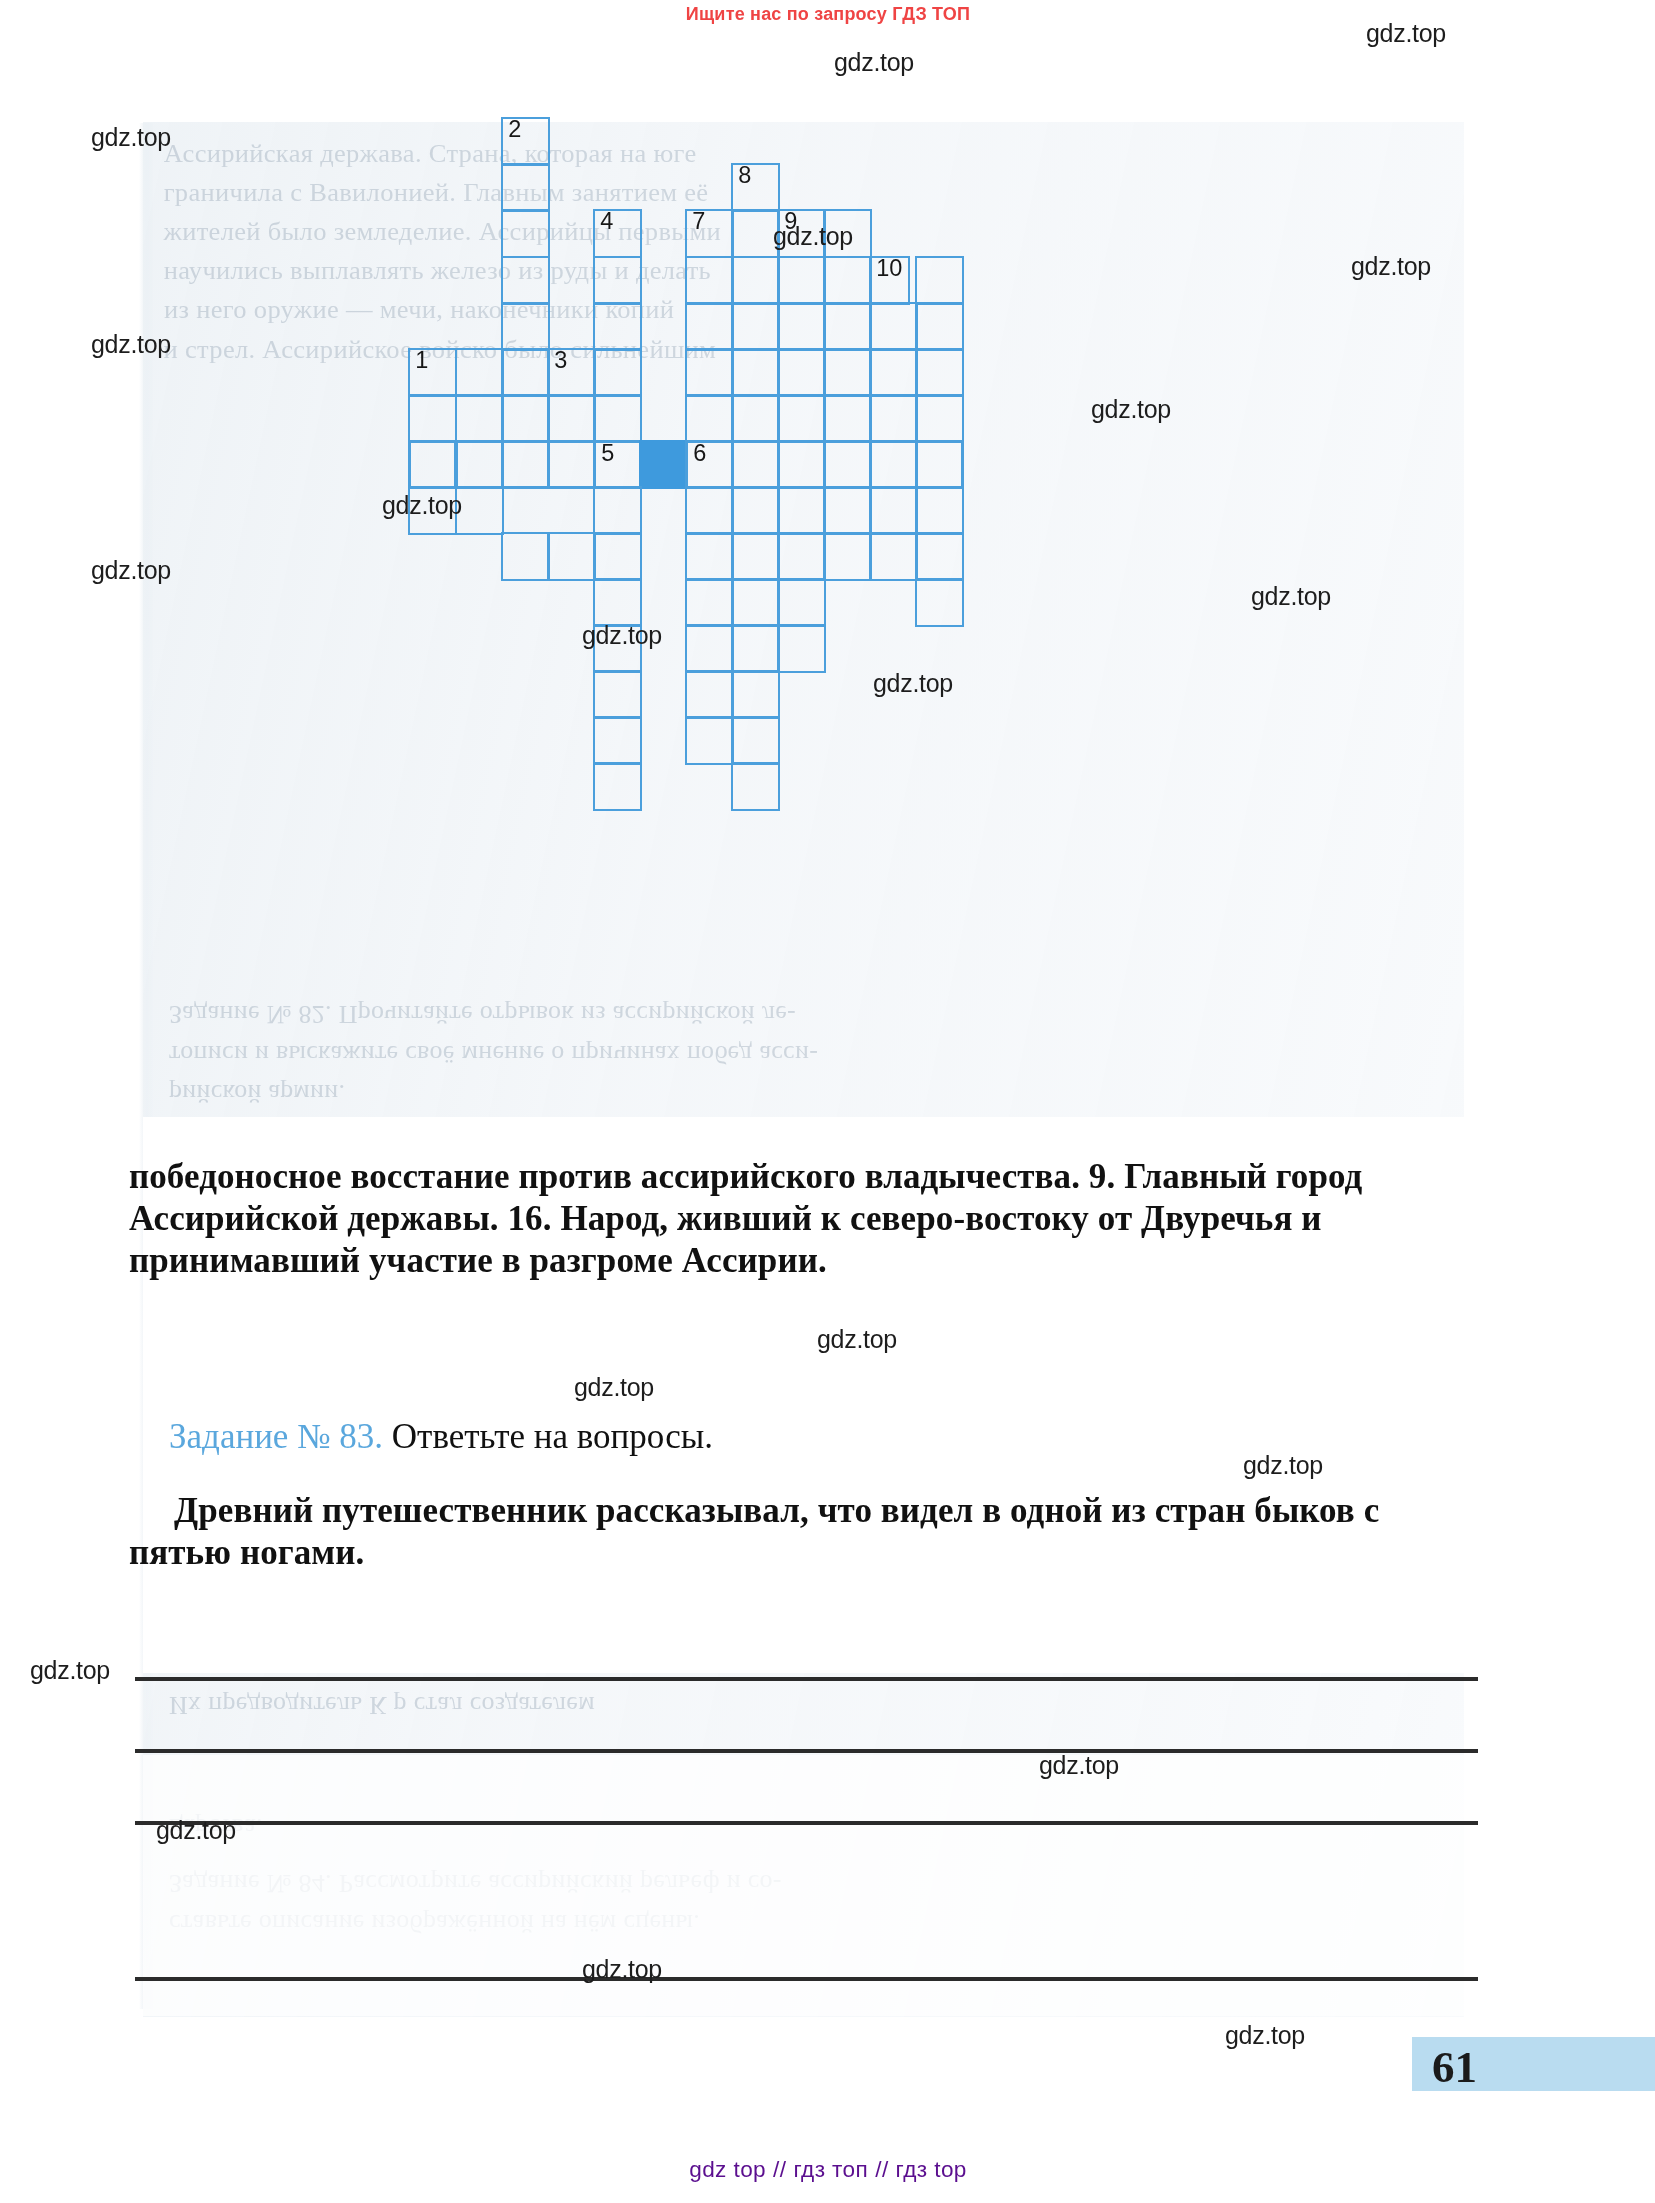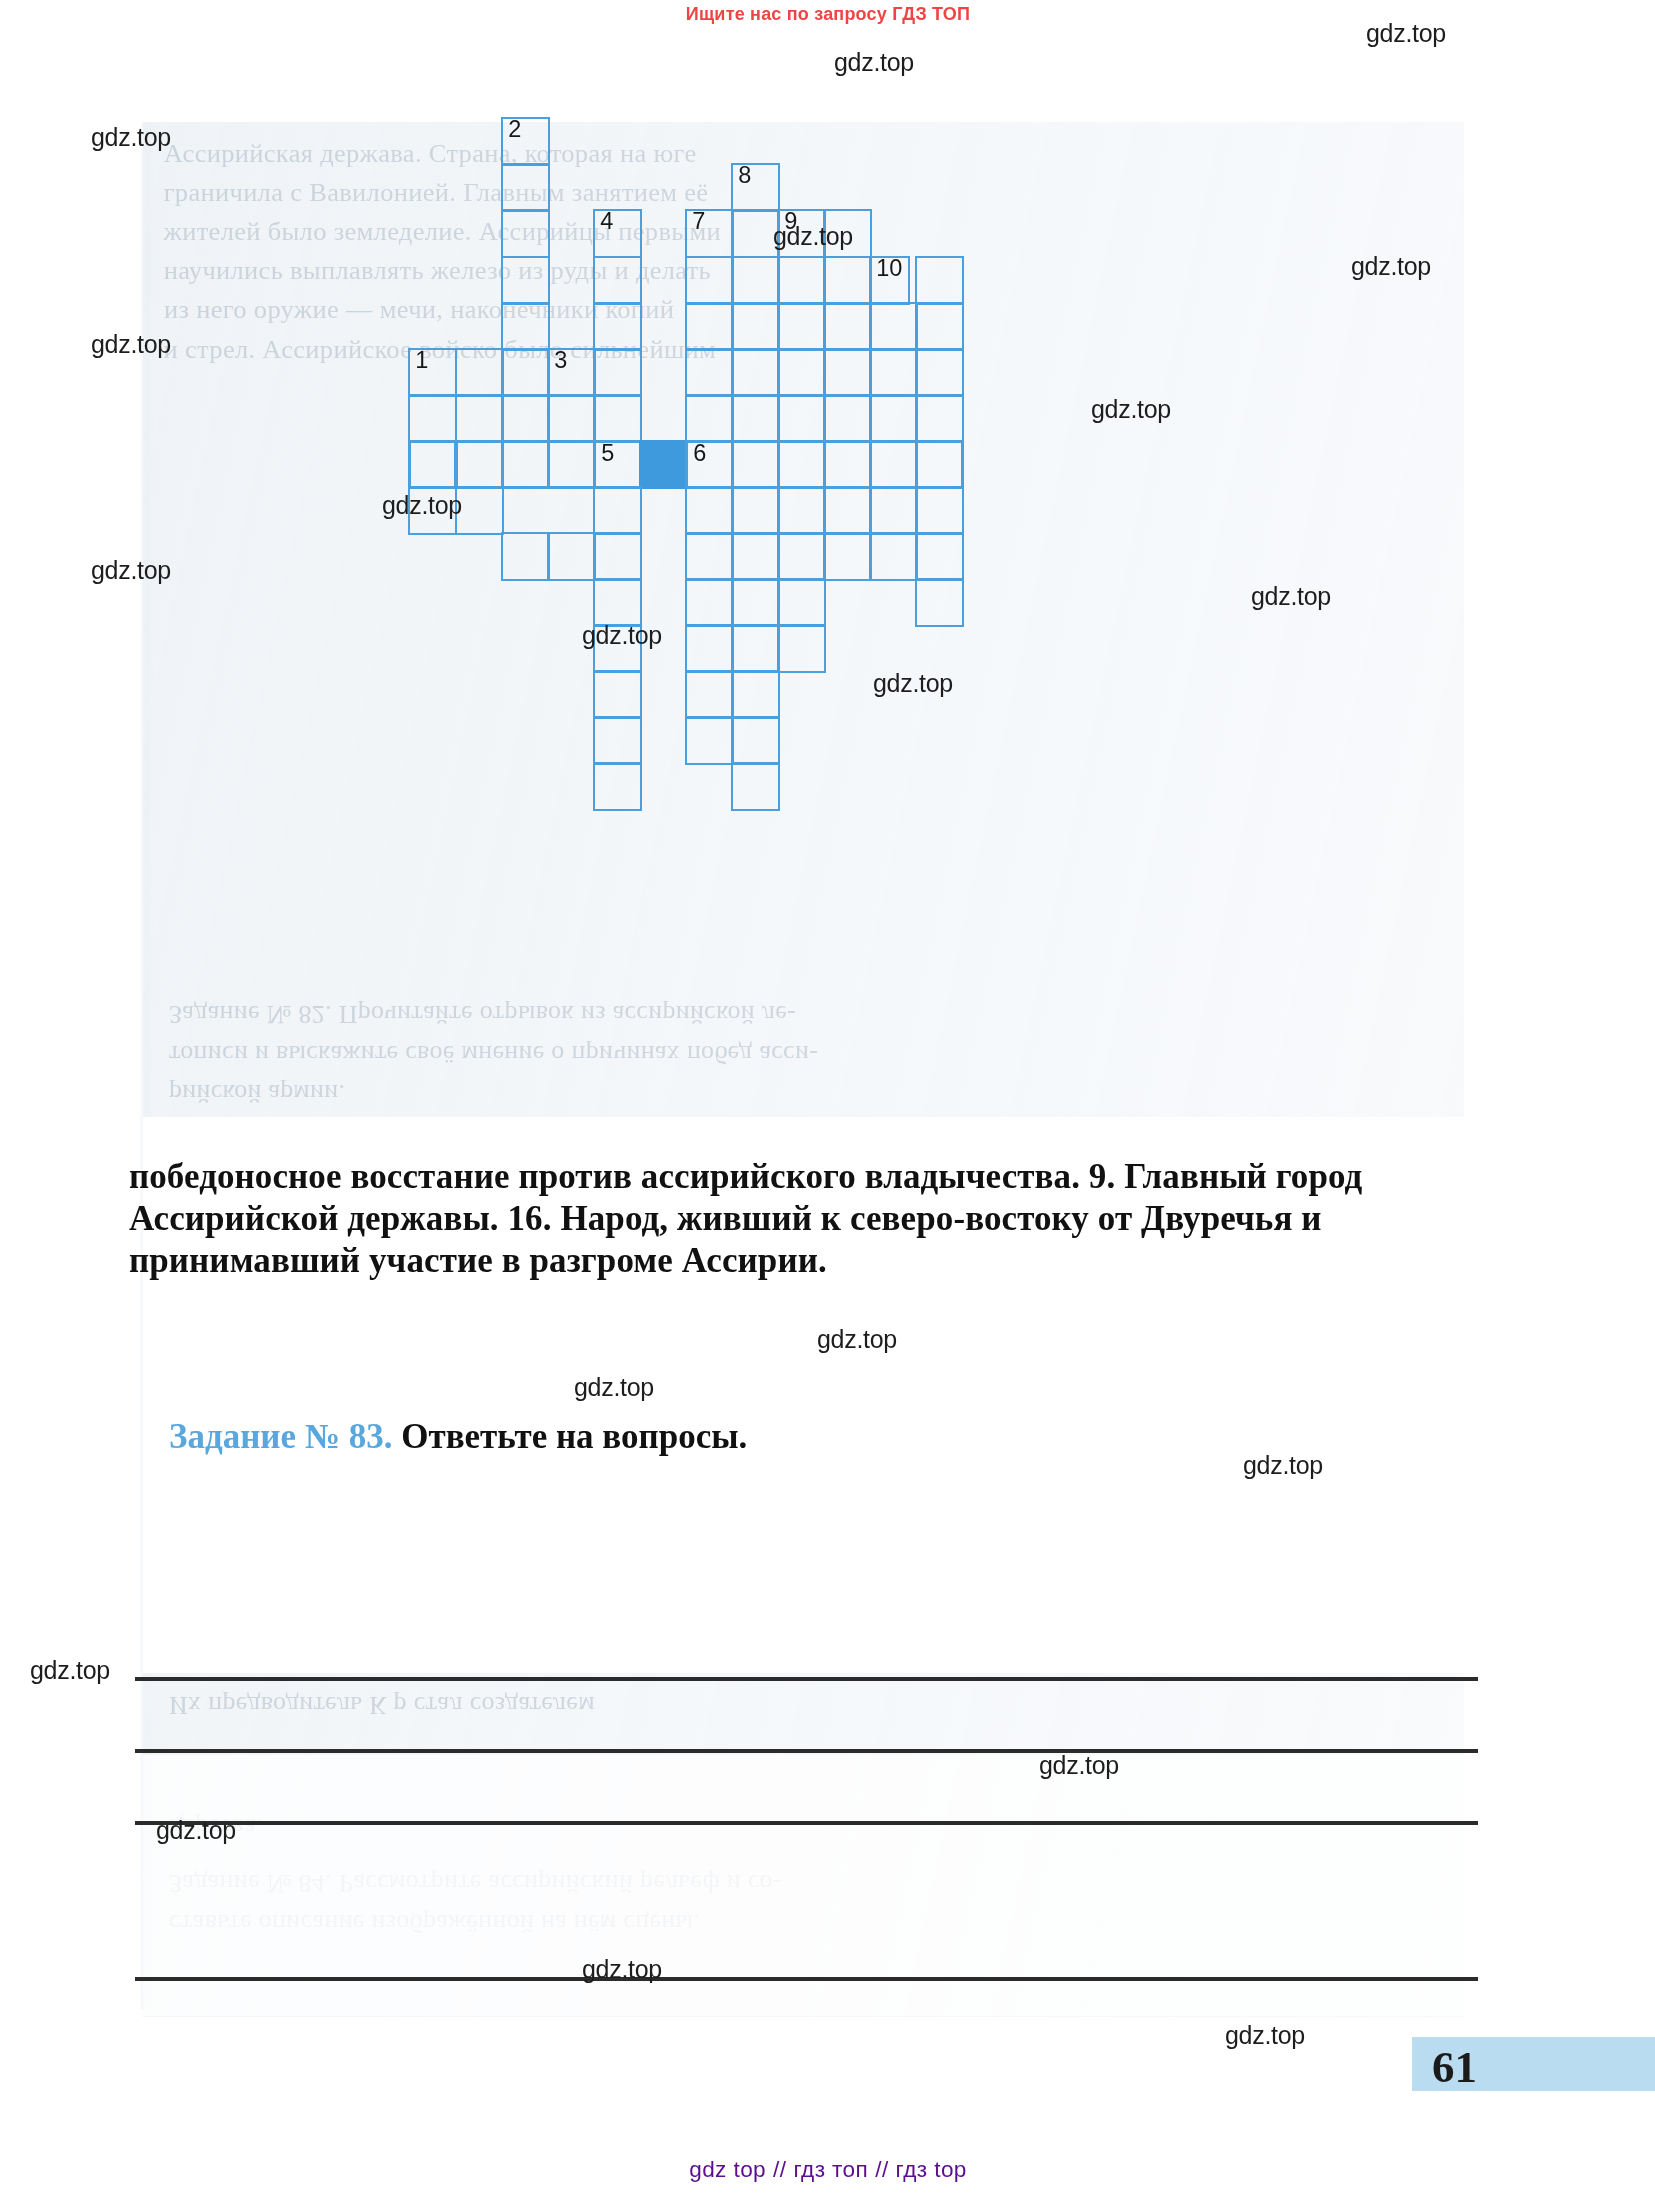--- a/index.html
+++ b/index.html
@@ -107,21 +107,21 @@
     line-height:42px;
     font-weight:700;
     letter-spacing:0.1px;
   }
   .para.p-clues{left:129px;top:1156px;width:1356px;}
   .task-head{
     position:absolute;
     left:169px;top:1417px;
     font-family:"Liberation Serif", serif;
     font-size:35px;
-    font-weight:700;
+    font-weight:400;
   }
   .task-head .blue{color:#5aa7dd;}
   .task-head .blk{color:#111;}
   .para.p-q{left:129px;top:1490px;width:1356px;}
 
   
   .rule{
     position:absolute;
     height:3.5px;
     background:#2b2b2b;
@@ -301,20 +301,21 @@
   </div>
 
 <div class="para p-clues">победоносное восстание против ассирийского владычества. 9. Главный город Ассирийской державы. 16. Народ, живший к северо-востоку от Двуречья и принимавший участие в разгроме Ассирии.</div>
 
 <div class="task-head">
   <span class="blue">Задание № 83.</span>
   <span class="blk">Ответьте на вопросы.</span>
 </div>
 
 <div class="para p-q">
+  <span style="display:block;text-indent:45px;">Древний путешественник рассказывал, что видел в одной из стран быков с пятью ногами.</span>
 </div>
 
 <div id="rules-layer">
     <div class="rule" style="top: 1677px;"></div>
     <div class="rule" style="top: 1749px;"></div>
     <div class="rule" style="top: 1821px;"></div>
     <div class="rule" style="top: 1977px;"></div>
   </div>
 
 <div id="pageband"></div>

